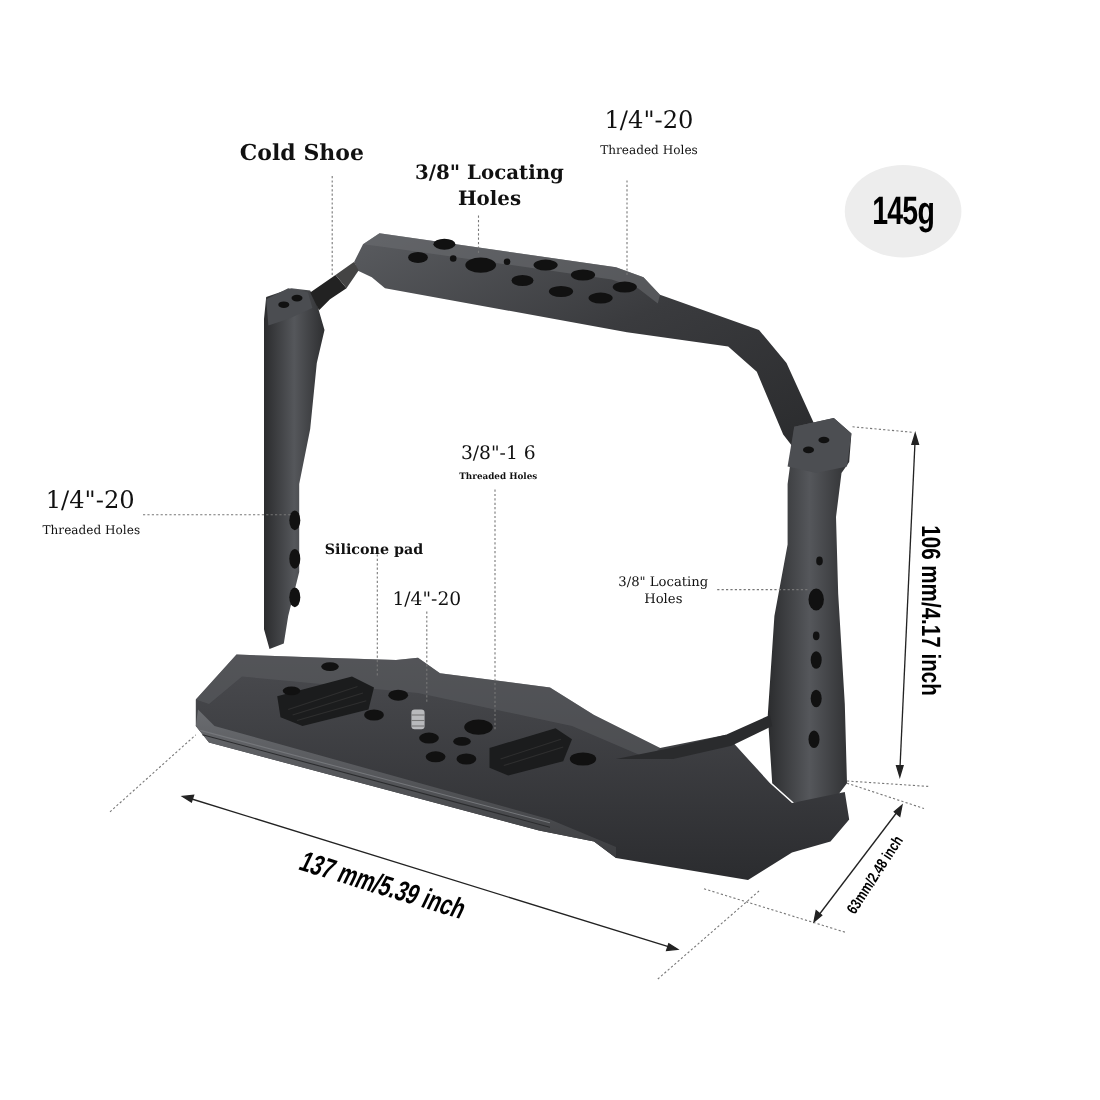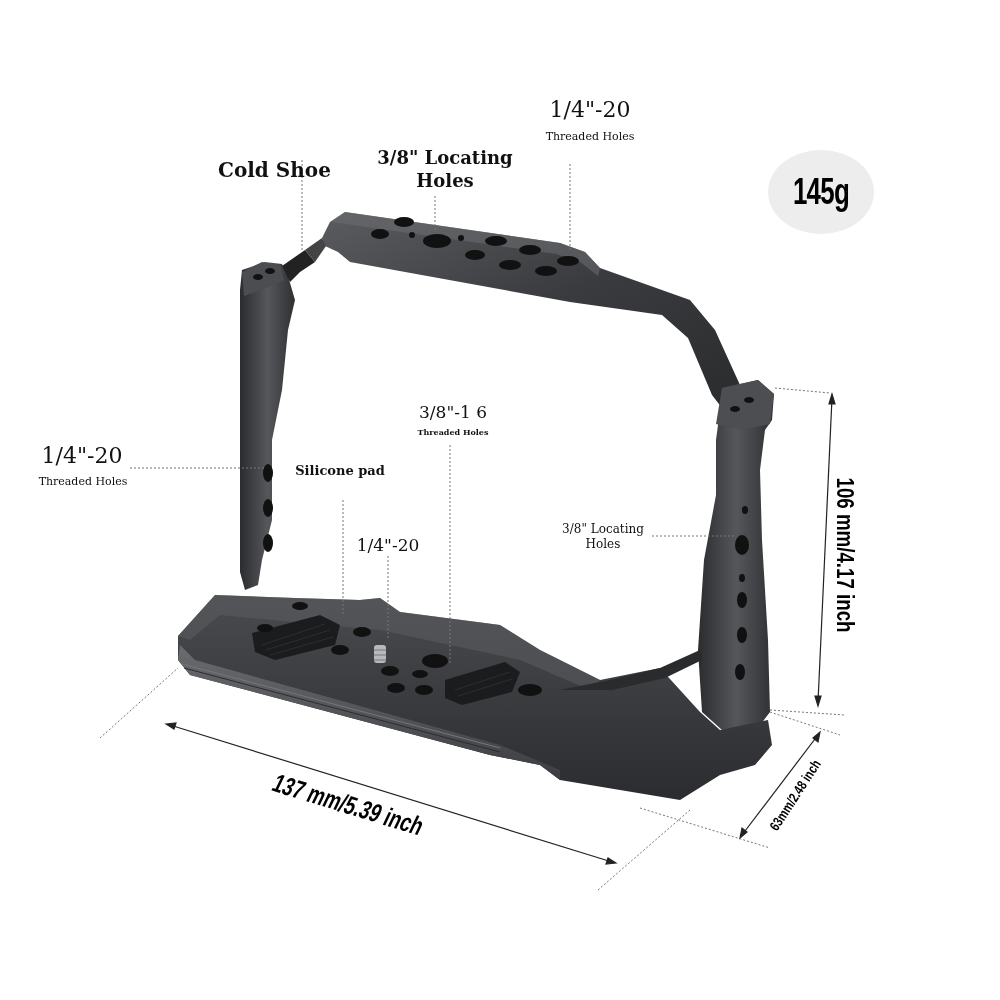--- a/index.html
+++ b/index.html
@@ -3,21 +3,21 @@
   <meta charset="utf-8">
   <style>
     html, body { margin: 0; padding: 0; background: #ffffff; }
     body { width: 1000px; height: 1000px; position: relative; overflow: hidden; }
     .stage { position: absolute; left: 0; top: 0; width: 1000px; height: 1000px; }
     .serif { font-family: "DejaVu Serif", "Liberation Serif", serif; color: #111; }
     .label { position: absolute; text-align: center; white-space: nowrap; }
     .lbl-big { font-size: 20px; font-weight: 600; line-height: 24px; }
     .lbl-num { font-size: 22px; font-weight: 400; line-height: 26px; }
     .lbl-small { font-size: 11px; font-weight: 600; line-height: 14px; }
-    .lbl-mid { font-size: 13px; font-weight: 600; line-height: 16px; }
+    .lbl-mid { font-size: 13px; font-weight: 600; line-height: 16px; margin-top: 30px; }
     .lbl-med { font-size: 17px; font-weight: 400; line-height: 20px; }
     .cond { font-family: "Liberation Sans", "DejaVu Sans", sans-serif; font-weight: 700; color: #000; position: absolute; white-space: nowrap; }
     .weight-badge { position: absolute; left: 768px; top: 150px; width: 106px; height: 84px; border-radius: 50%; background: #ededed; display: flex; align-items: center; justify-content: center; }
     .weight-text { font-family: "Liberation Sans", sans-serif; font-weight: 700; font-size: 36px; color: #000; transform: scaleX(0.72); letter-spacing: -1px; }
     svg { position: absolute; left: 0; top: 0; }
   </style>
 </head>
 <body>
 
 <div class="stage">
@@ -160,21 +160,21 @@
       <line x1="742" y1="835" x2="818" y2="735"></line>
       <polygon points="740,838 742,828 747,832"></polygon>
       <polygon points="820,732 818,742 813,738"></polygon>
     </g>
   </svg>
 
   <div class="weight-badge">
     <span class="weight-text">145g</span>
   </div>
 
-  <div class="label serif lbl-big" style="left:218px; top:126px; width:110px;margin-top:32px;">Cold Shoe</div>
+  <div class="label serif lbl-big" style="left:218px; top:126px; width:110px;">Cold Shoe</div>
 
   <div class="label serif lbl-big" style="left:375px; top:147px; width:140px; font-size:18px; line-height:22px;">3/8" Locating</div>
   <div class="label serif lbl-big" style="left:375px; top:170px; width:140px; font-size:18px; line-height:22px;">Holes</div>
 
   <div class="label serif lbl-num" style="left:540px; top:97px; width:100px;">1/4"-20</div>
   <div class="label serif lbl-small" style="left:535px; top:130px; width:110px; font-weight:400;">Threaded Holes</div>
 
   <div class="label serif lbl-num" style="left:32px; top:443px; width:100px;">1/4"-20</div>
   <div class="label serif lbl-small" style="left:28px; top:475px; width:110px; font-weight:400;">Threaded Holes</div>
 

